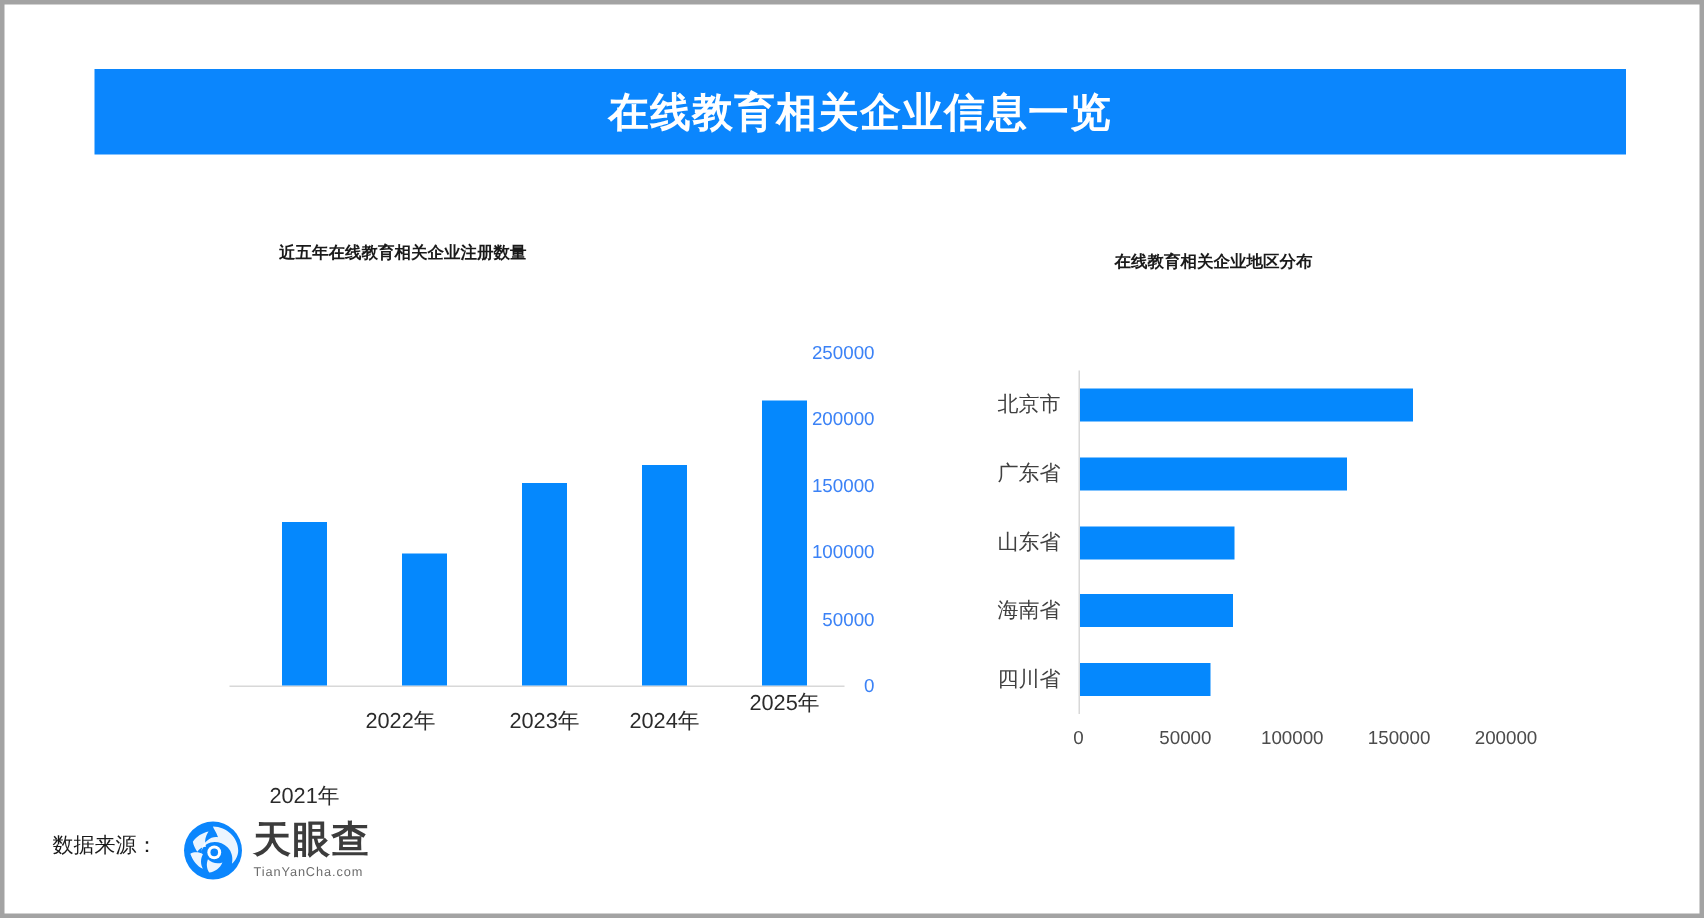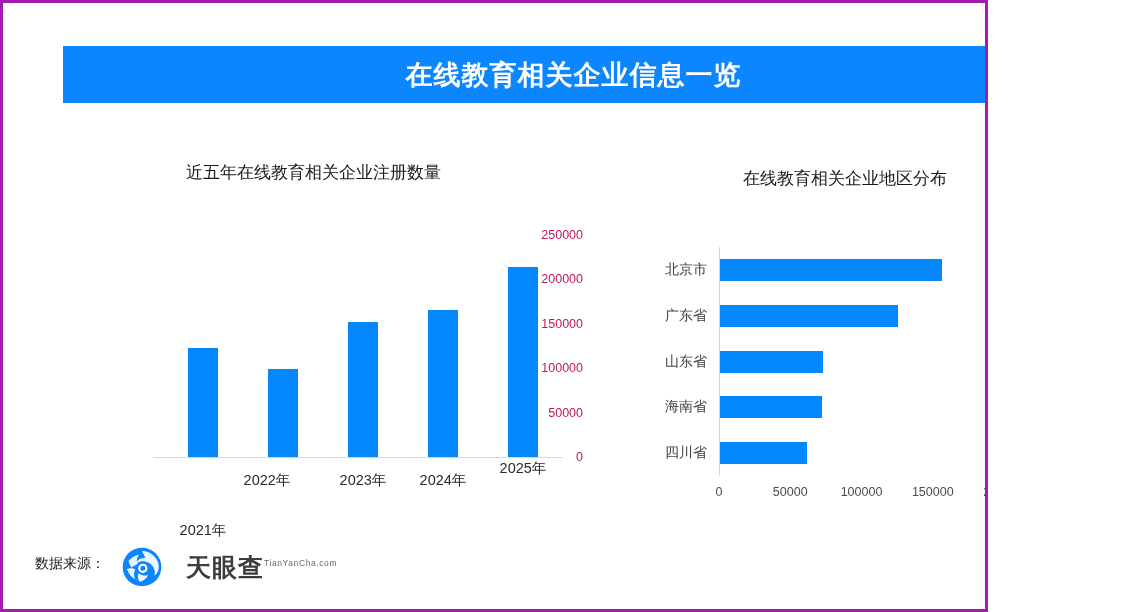--- a/index.html
+++ b/index.html
@@ -5,25 +5,25 @@
   html, body {
     margin: 0;
     padding: 0;
     background: #ffffff;
   }
   body {
     font-family: "Liberation Sans", "DejaVu Sans", sans-serif;
   }
   #page {
     position: relative;
-    width: 988px;
+    width: 1136px;
     height: 612px;
     background: #ffffff;
     box-sizing: border-box;
-    border: 3px solid #a21caf;
+    border: 3px solid #a3a3a3;
     overflow: hidden;
   }
 
   
   .banner {
     position: absolute;
     left: 60px;
     top: 43px;
     width: 1021px;
     height: 57px;
@@ -36,43 +36,43 @@
     color: #ffffff;
     font-size: 27px;
     font-weight: bold;
     letter-spacing: 1px;
     white-space: nowrap;
   }
 
   
   .chart-title {
     position: absolute;
-    font-size: 17px;
-    font-weight: normal;
+    font-size: 11px;
+    font-weight: bold;
     color: #1a1a1a;
     white-space: nowrap;
   }
   #left-title { left: 183px; top: 158px; }
   #right-title { left: 740px; top: 164px; }
 
   
   #left-chart {
     position: absolute;
     left: 80px;
     top: 210px;
     width: 500px;
     height: 290px;
   }
   .v-ytick {
     position: absolute;
     right: 0;
     width: 70px;
     text-align: right;
     font-size: 12.5px;
-    color: #be185d;
+    color: #3b82f6;
     transform: translateY(-50%);
   }
   .v-axis-line {
     position: absolute;
     left: 70px;
     height: 1px;
     background: #d8d8d8;
   }
   .v-bar {
     position: absolute;
@@ -132,23 +132,23 @@
   }
   .tyc-logo {
     position: absolute;
     left: 118px;
     top: 543px;
     display: flex;
     align-items: center;
   }
   .tyc-mark { width: 42px; height: 42px; flex: 0 0 auto; }
   .tyc-wordmark {
-    margin-left: 23px;
+    margin-left: 6px;
     display: flex;
-    flex-direction: row;
+    flex-direction: column;
     justify-content: center;
   }
   .tyc-cn {
     font-size: 25px;
     font-weight: bold;
     color: #3c3c3c;
     line-height: 1;
     letter-spacing: 1px;
   }
   .tyc-en {

